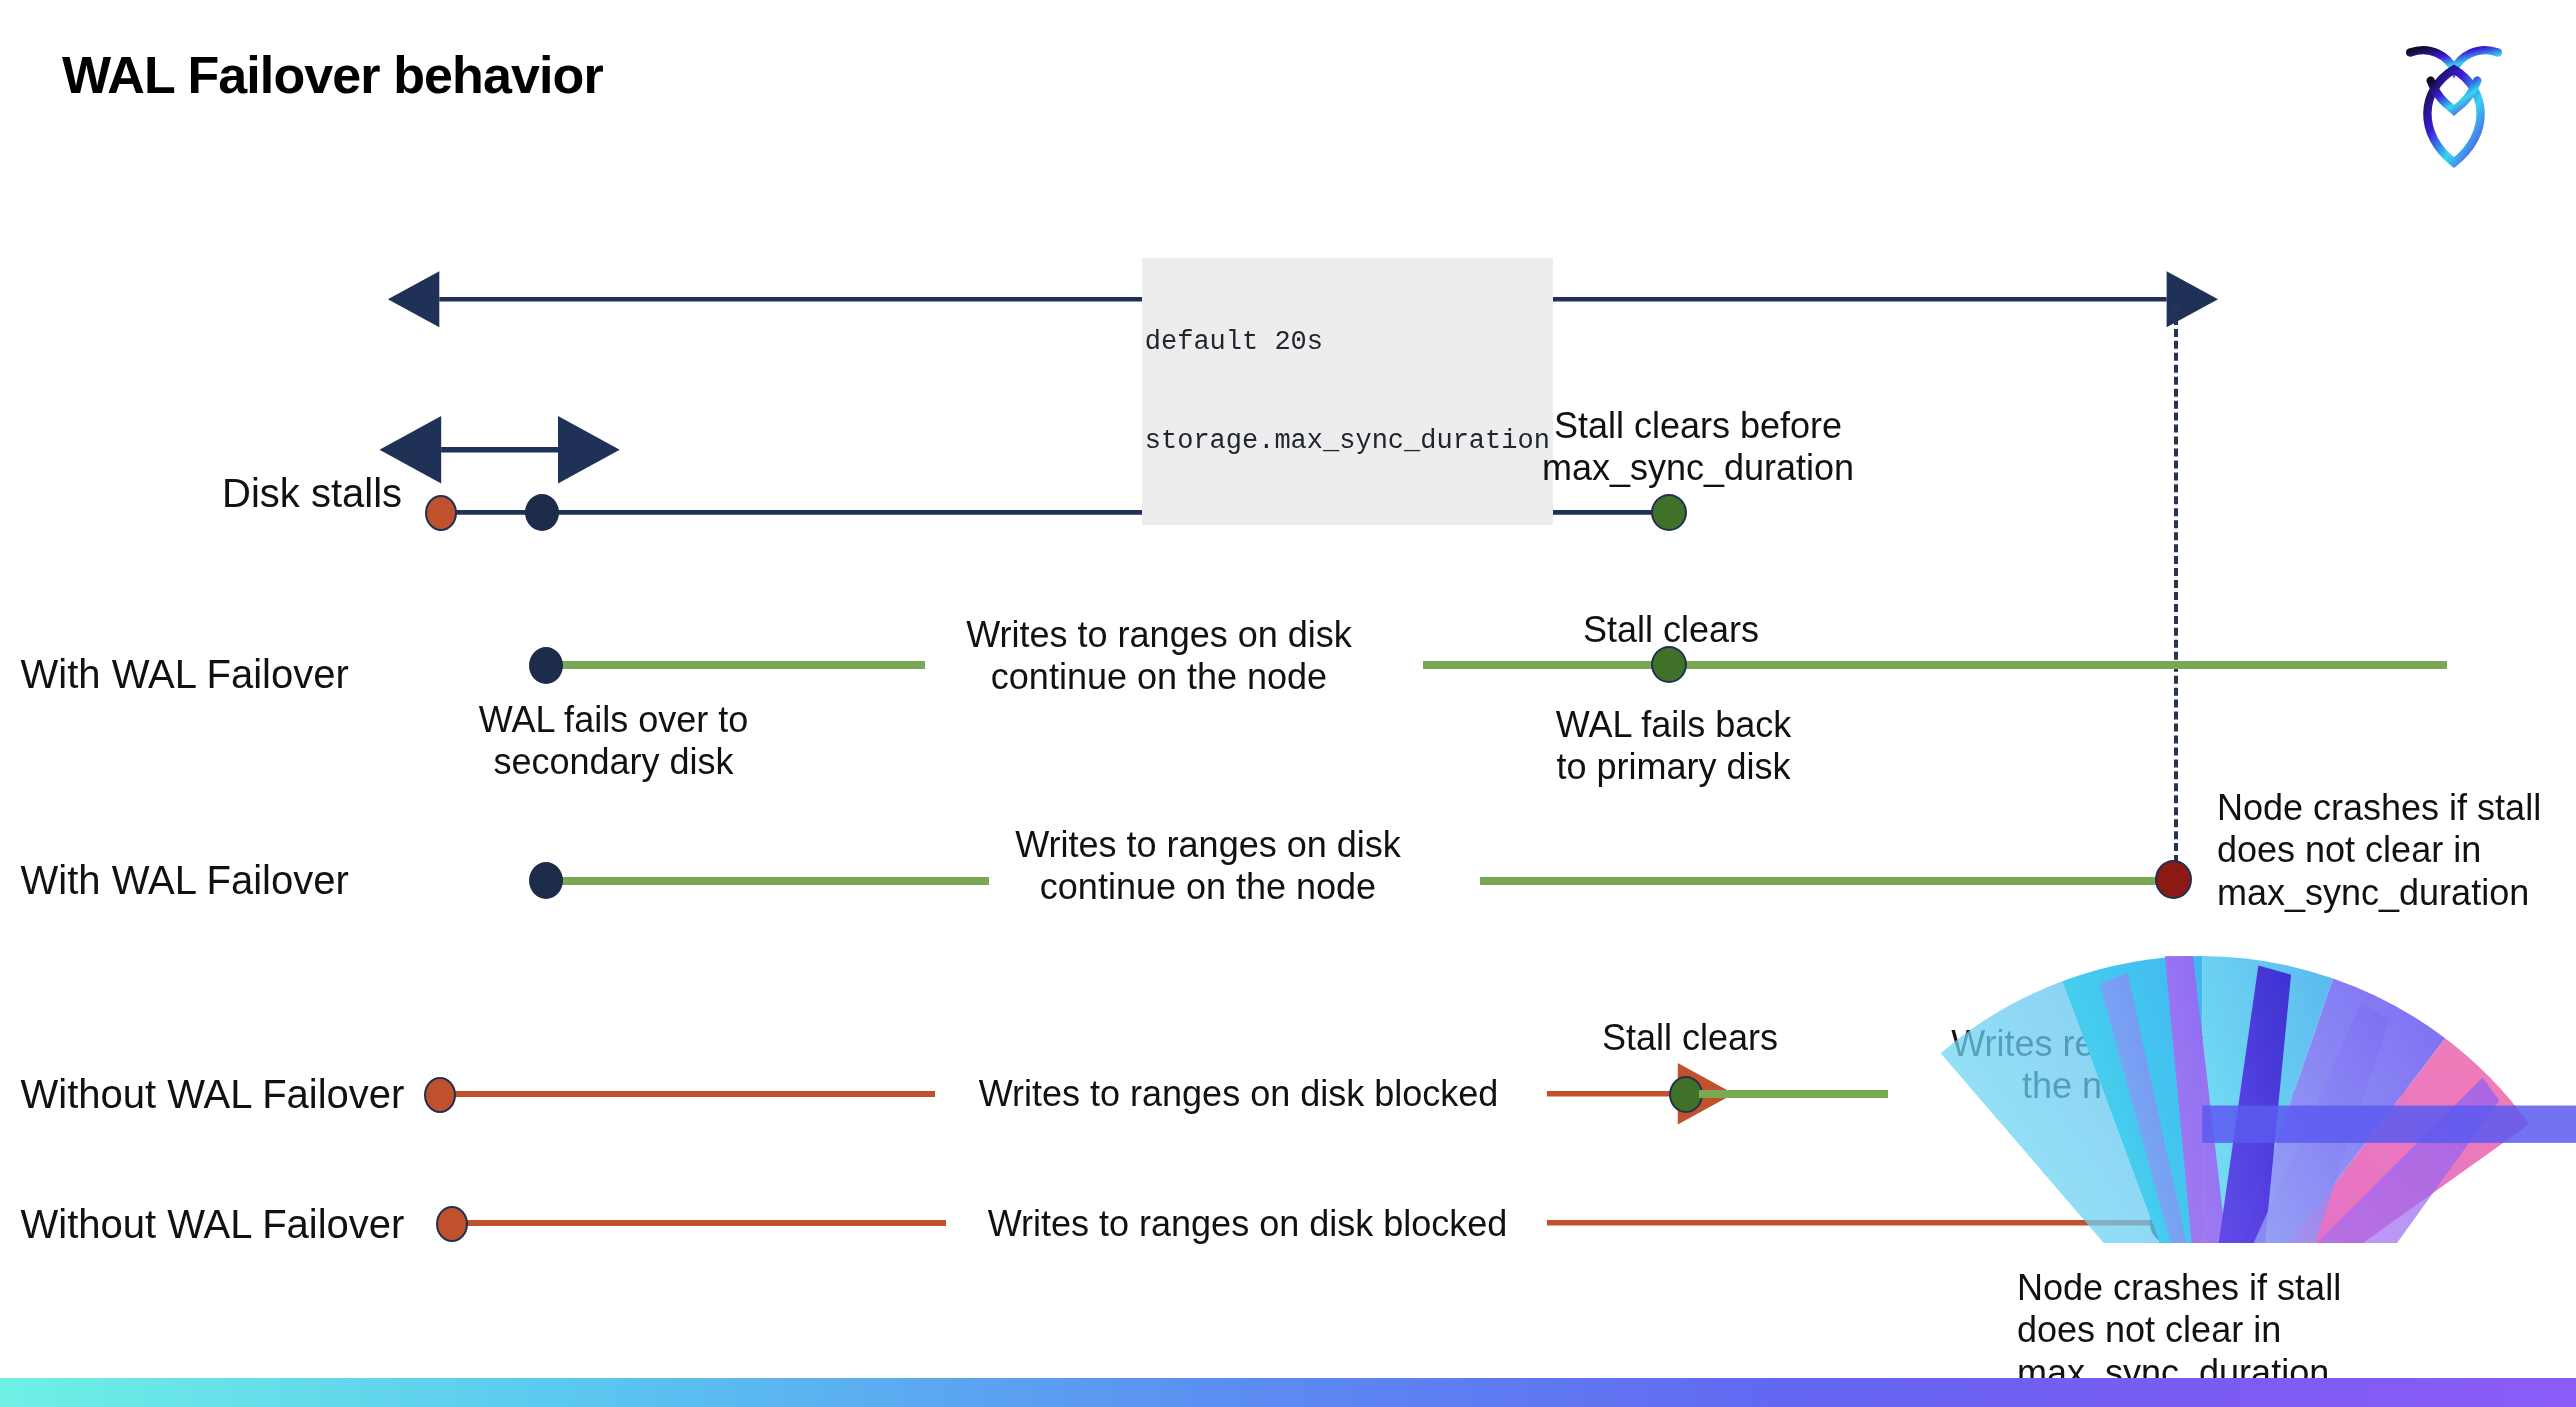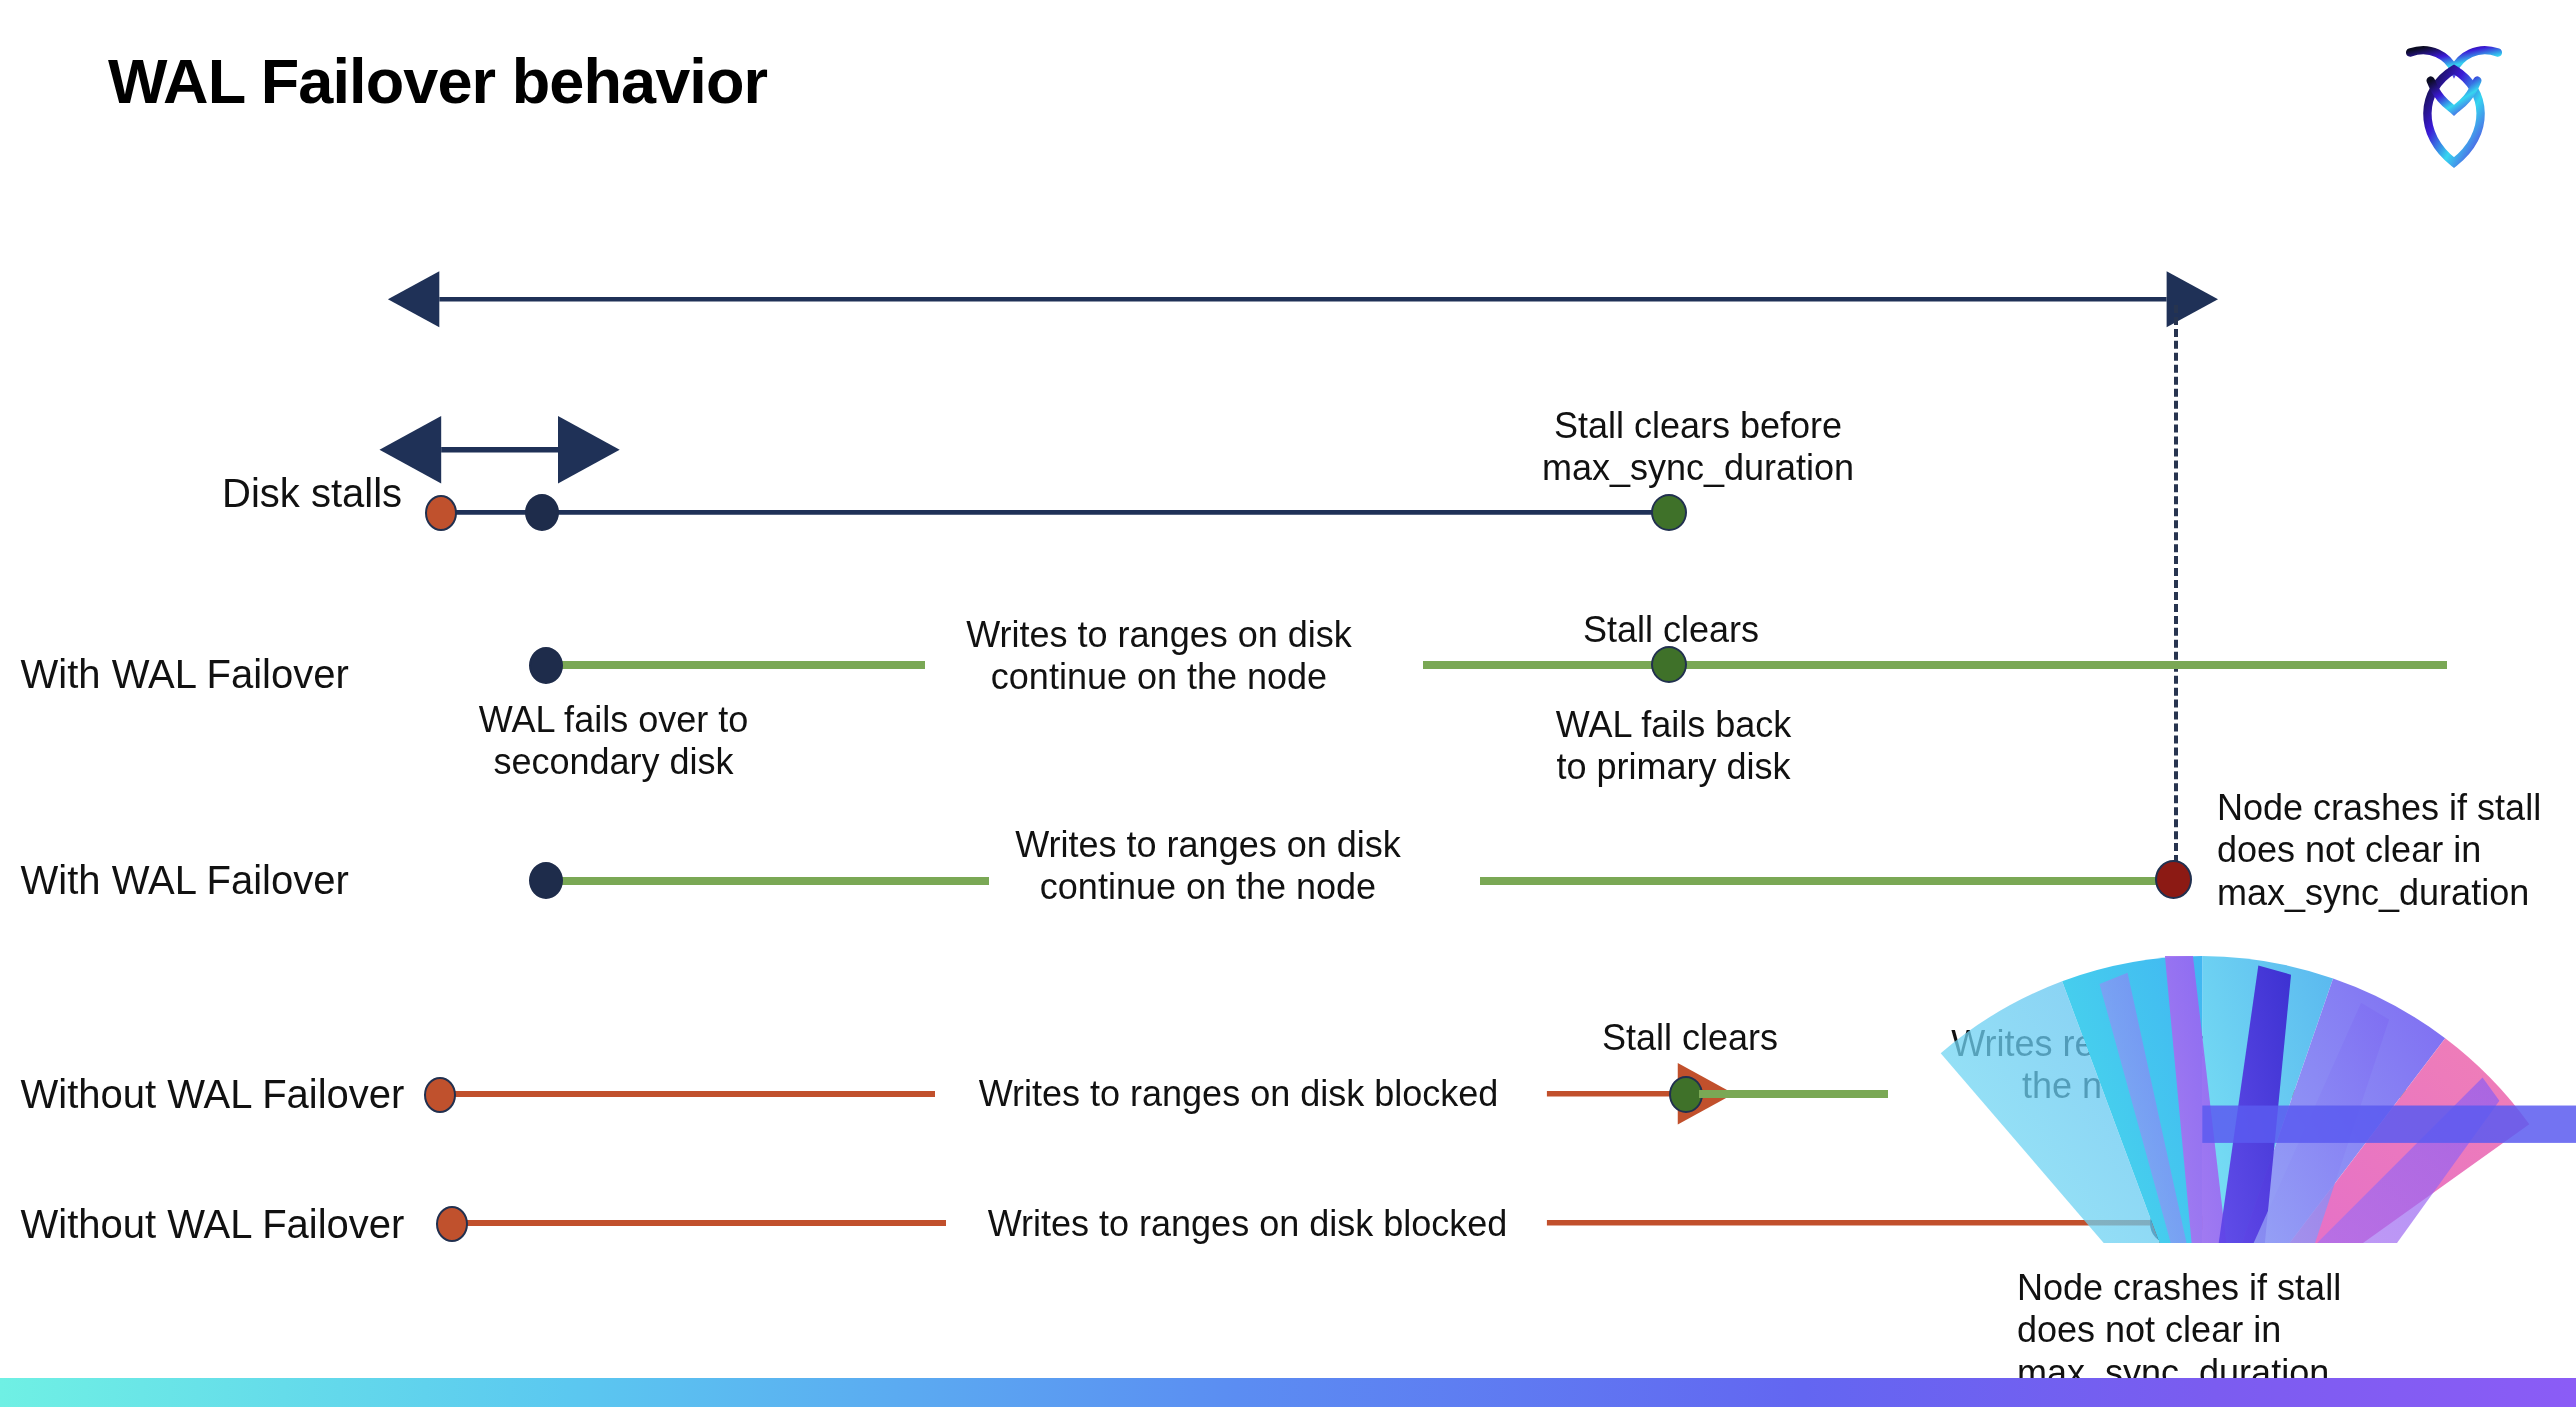--- a/index.html
+++ b/index.html
@@ -6,23 +6,22 @@
   body{
     width:2576px;height:1408px;position:relative;overflow:hidden;
     background:#ffffff;
     font-family:"Liberation Sans", sans-serif;
     color:#111111;
   }
   #stage{position:absolute;left:0;top:0;width:2576px;height:1408px;}
 
   .title{
     position:absolute;left:62px;top:45px;
-    font-size:63px;font-weight:bold;letter-spacing:-0.9px;color:#000;
+    font-size:52px;font-weight:bold;letter-spacing:-0.9px;color:#000;
     white-space:nowrap;
-    margin-left:46px;
   }
 
   
   .logo{position:absolute;left:2393px;top:32px;width:122px;height:140px;}
 
   
   .code{
     position:absolute;
     font-family:"Liberation Mono", monospace;
     font-size:27px;color:#20262f;background:#ededed;
@@ -108,20 +107,24 @@
 
     <line x1="468" y1="548" x2="1800" y2="548" stroke="#1f3157" stroke-width="5"></line>
 
     <line x1="1655" y1="1170" x2="1795" y2="1170" stroke="#c1502c" stroke-width="6" marker-end="url(#arrOR)"></line>
 
     <line x1="1655" y1="1308" x2="2310" y2="1308" stroke="#c1502c" stroke-width="6" marker-end="url(#arrOR)"></line>
   </svg>
 
   <div class="dashed" style="left:2174px;top:305px;height:570px;"></div>
 
+  <div class="code" style="left:1142px;top:258px;">
+    <div>default 20s</div>
+    <div>storage.max_sync_duration</div>
+  </div>
 
 
   <div class="rowlabel" style="left:222px;top:493px;transform:translateY(-50%);">Disk stalls</div>
   <div class="dot orange" style="left:425px;top:495px;width:32px;height:36px;"></div>
   <div class="dot navy" style="left:525px;top:494px;width:34px;height:37px;"></div>
   <div class="dot green" style="left:1651px;top:494px;width:36px;height:37px;"></div>
   <div class="note center" style="left:1525px;top:405px;width:346px;">Stall clears before
 max_sync_duration</div>
 
   <div class="rowlabel" style="left:20.6px;top:674px;transform:translateY(-50%);">With WAL Failover</div>

